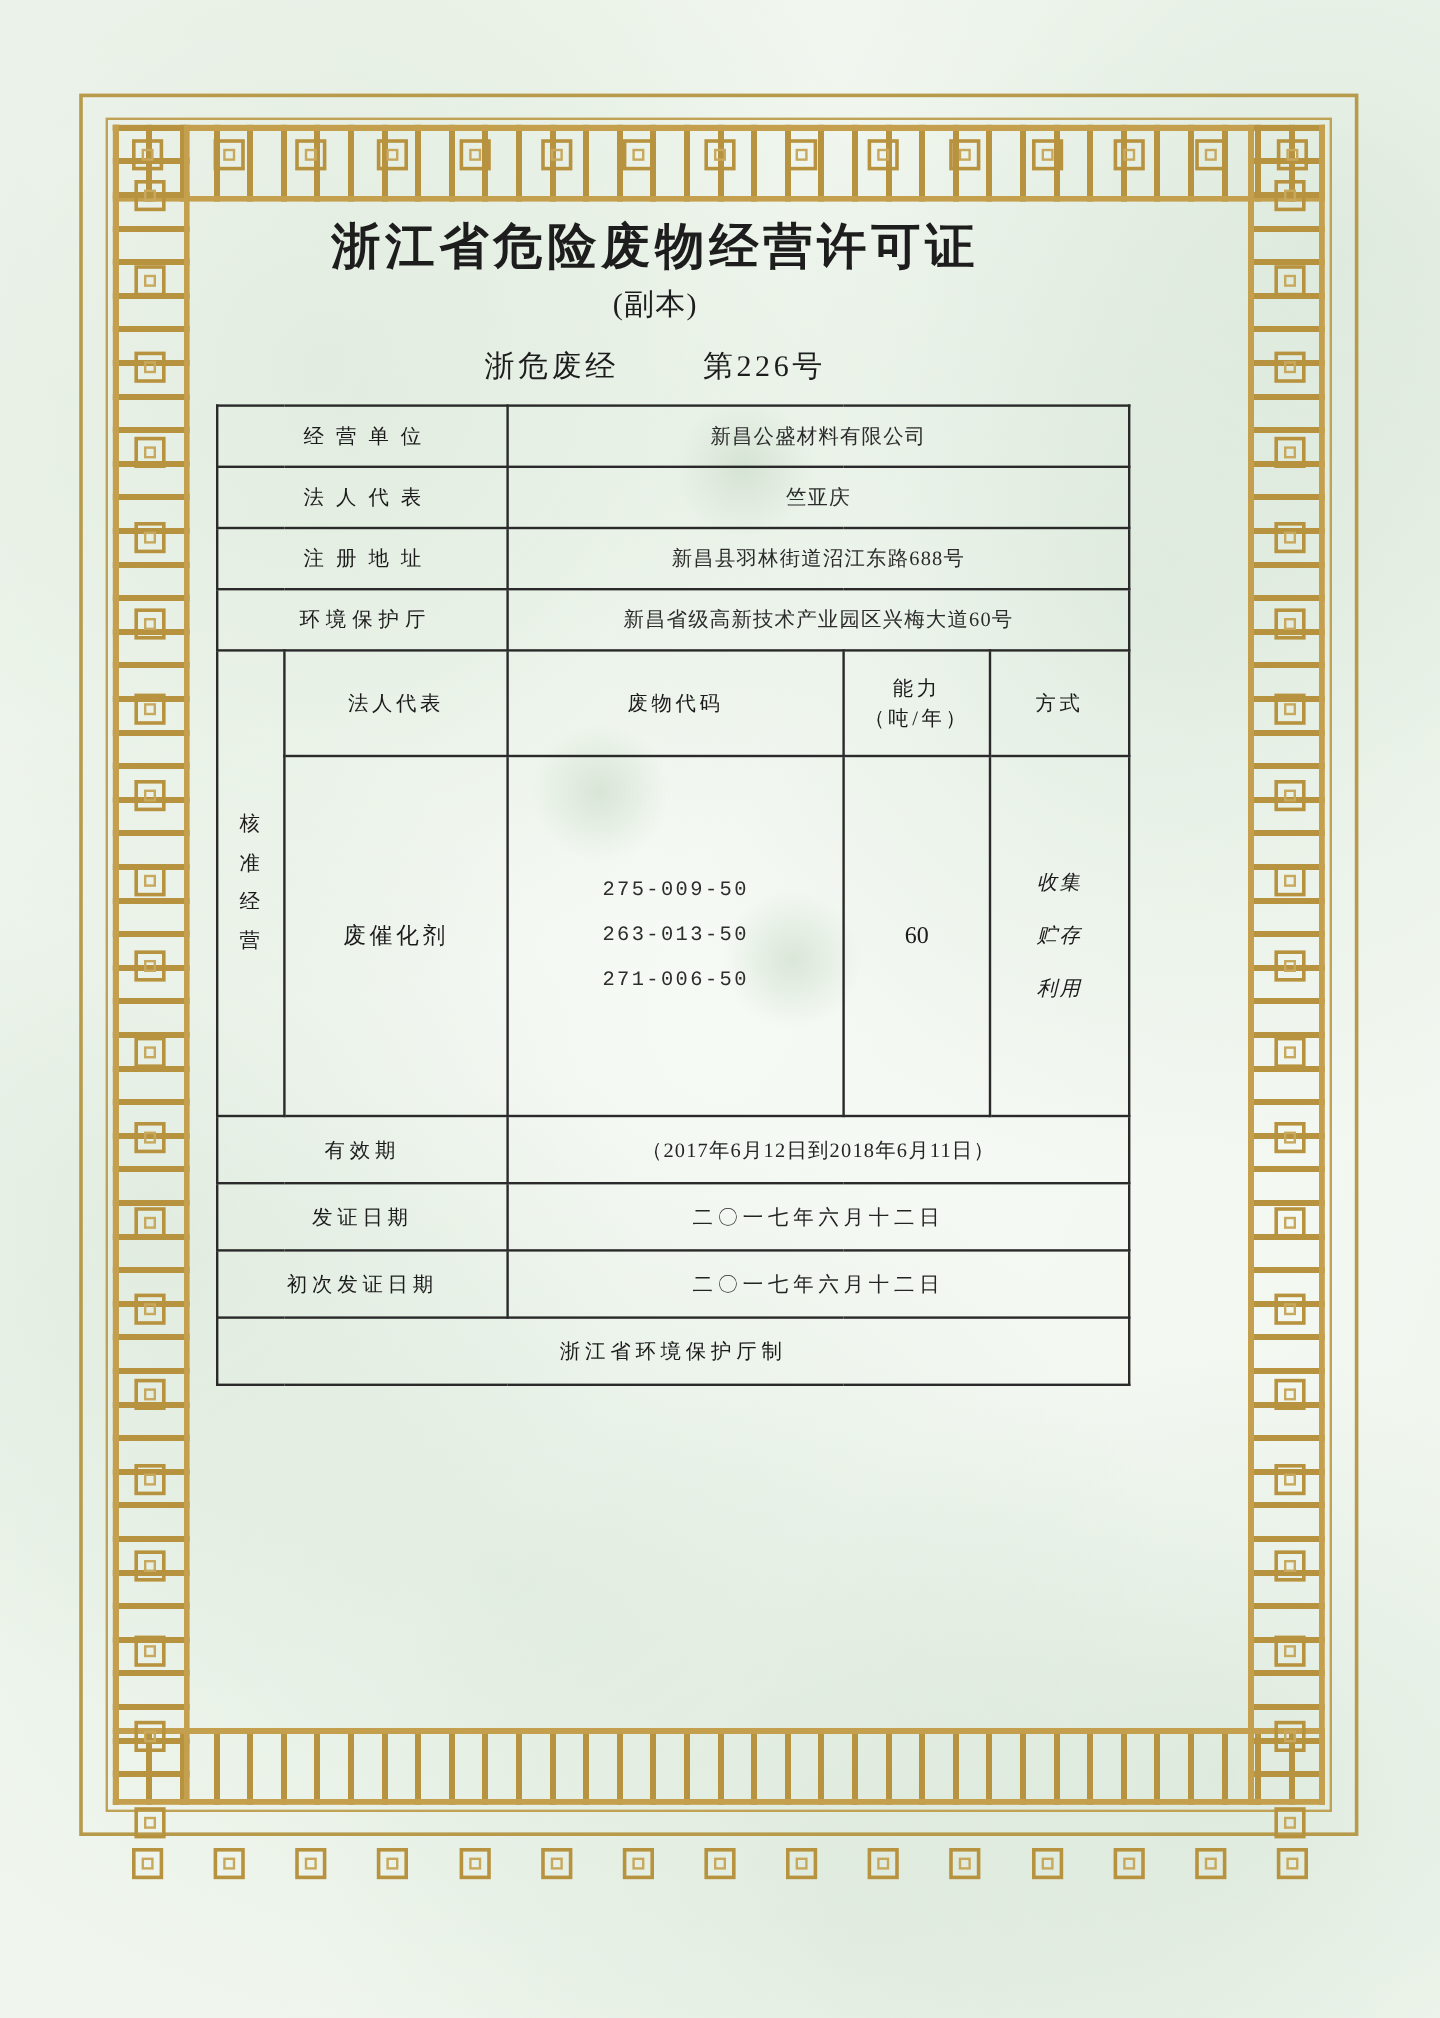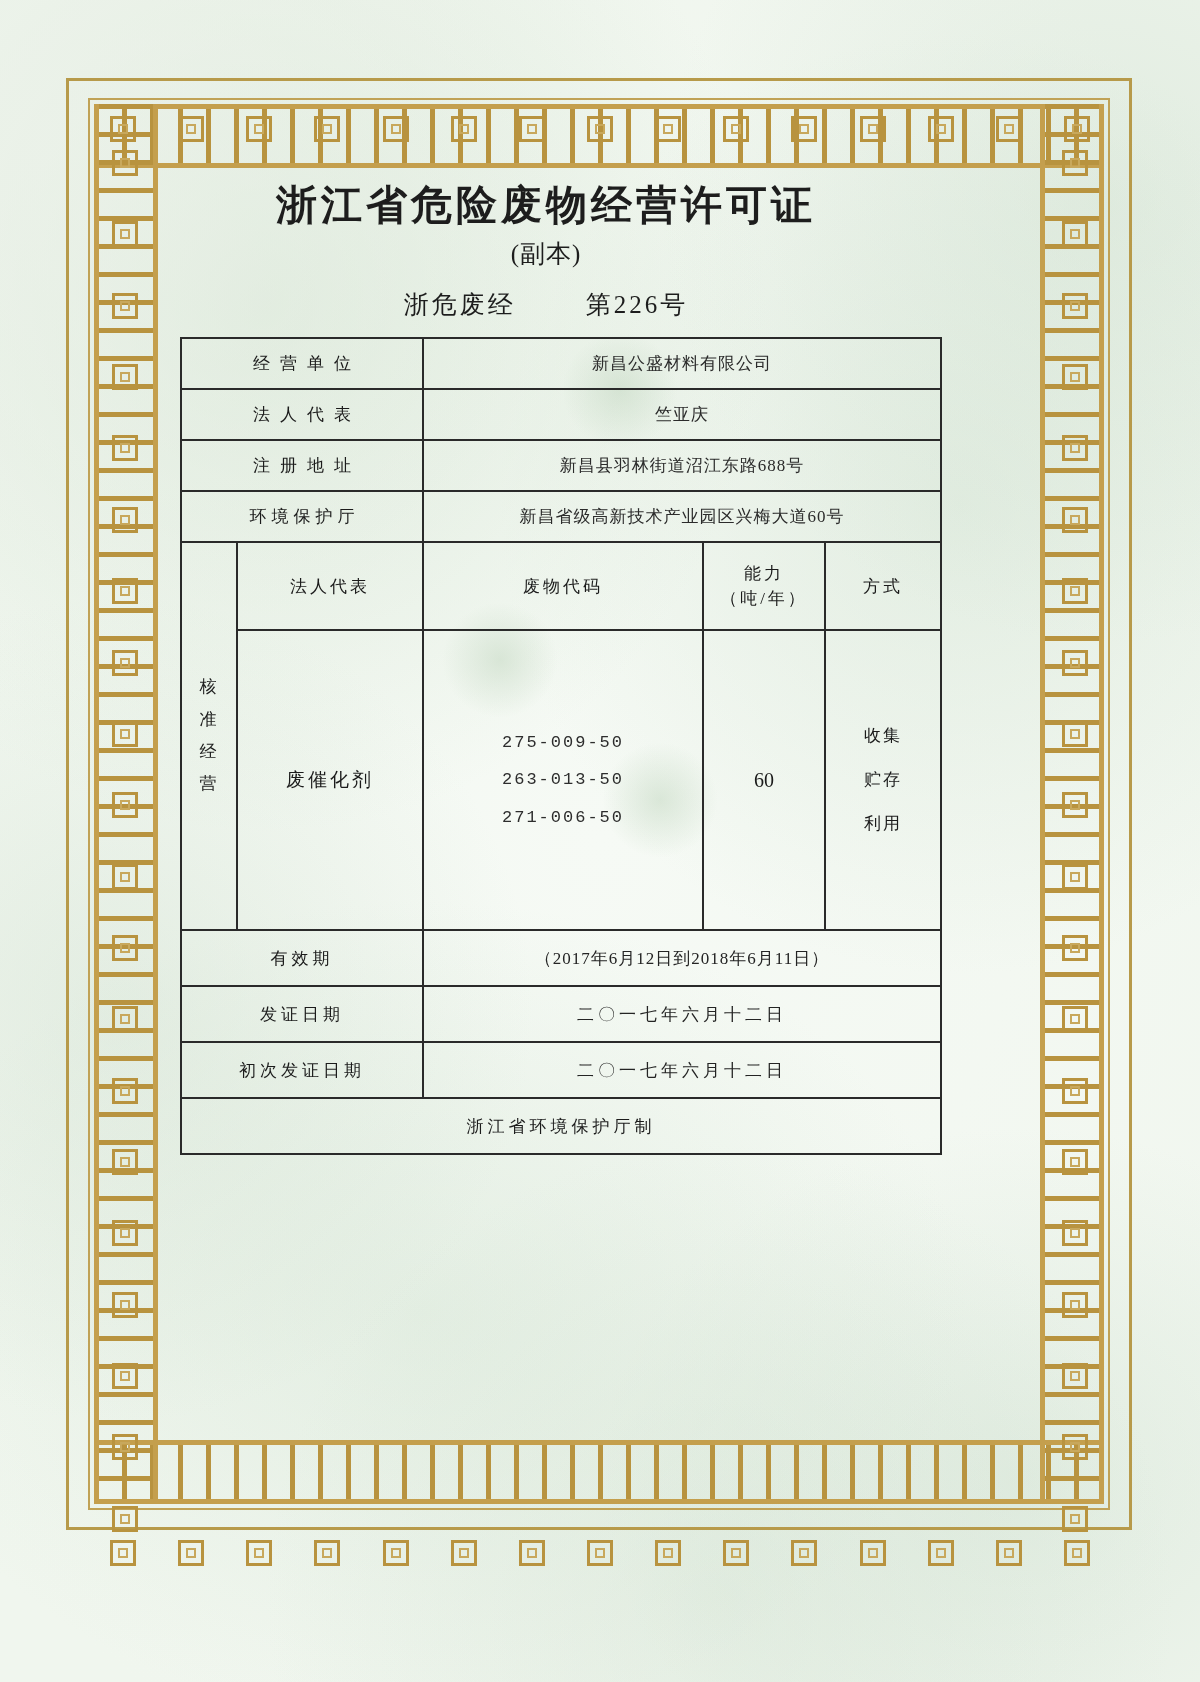--- a/index.html
+++ b/index.html
@@ -223,20 +223,21 @@
     line-height: 2.2;
     letter-spacing: 2px;
     font-family: "Liberation Mono", "DejaVu Sans Mono", monospace;
     color: #2d2d2d;
     border-radius: 26px;
   }
   .method {
     font-size: 18px;
     line-height: 2.6;
     letter-spacing: 2px;
+    font-style: italic;
   }
   .footer-cell {
     height: 54px;
     font-size: 18px;
     letter-spacing: 4px;
   }
   .date-val {
     font-size: 19px;
     letter-spacing: 4px;
     color: #242424;

